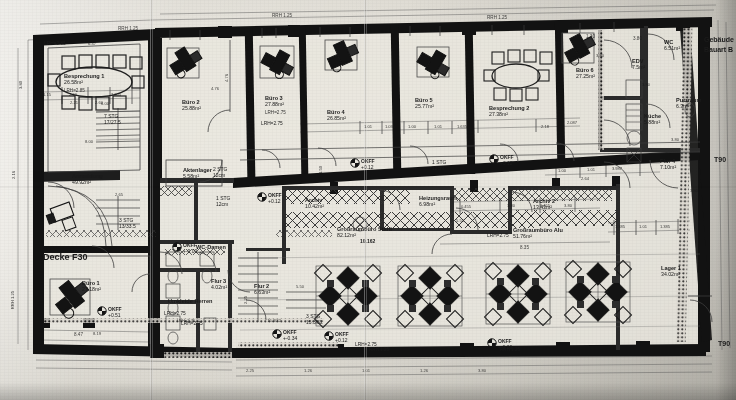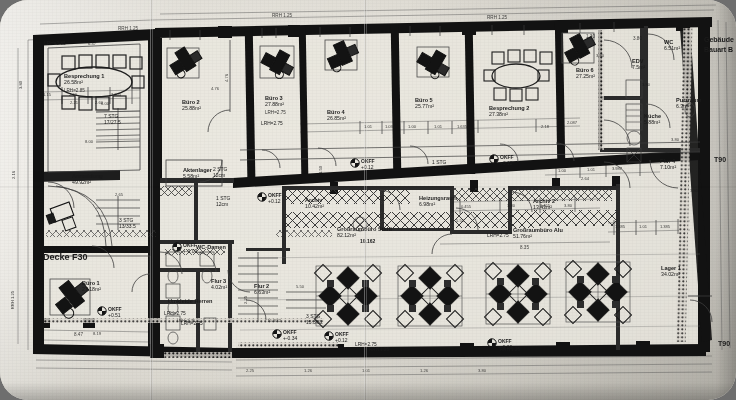--- a/index.html
+++ b/index.html
@@ -1,21 +1,20 @@
 <!DOCTYPE html>
 <html><head>
 <meta charset="utf-8">
 <style>
   html,body{margin:0;padding:0;background:#6e6e6e;}
   body{font-family:"Liberation Sans",sans-serif;}
 
   #sheet{
     position:relative;width:736px;height:400px;overflow:hidden;
     background:#d8d5ce;
-    border-radius:28px;
   }
   
   #paper{
     position:absolute;inset:0;
     background:
       linear-gradient(105deg, rgba(255,255,255,0.55) 0%, rgba(255,255,255,0.10) 22%, rgba(0,0,0,0.00) 48%, rgba(0,0,0,0.06) 72%, rgba(0,0,0,0.16) 100%),
       radial-gradient(120% 85% at 42% 42%, #efece5 0%, #e2dfd7 45%, #cfccc3 80%, #b9b6ad 100%);
   }
   #grain{
     position:absolute;inset:0;opacity:.30;mix-blend-mode:multiply;

